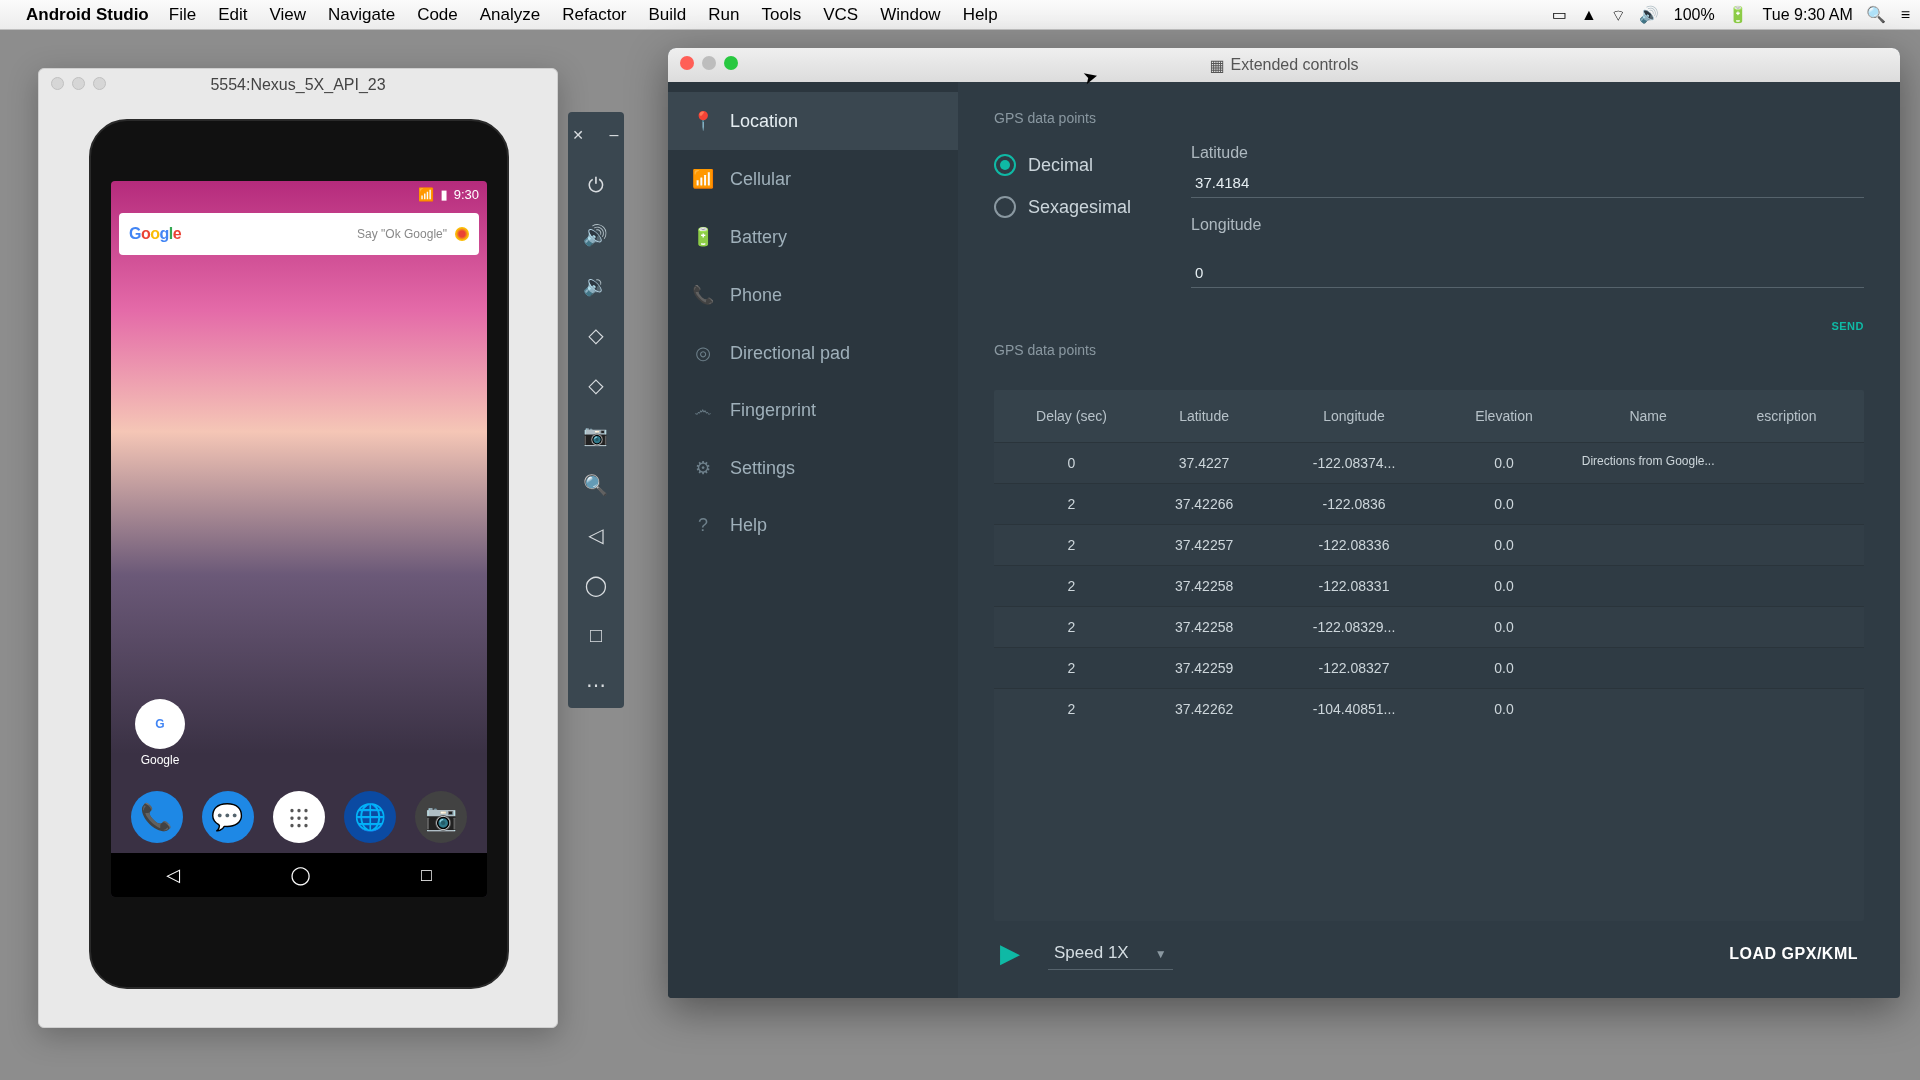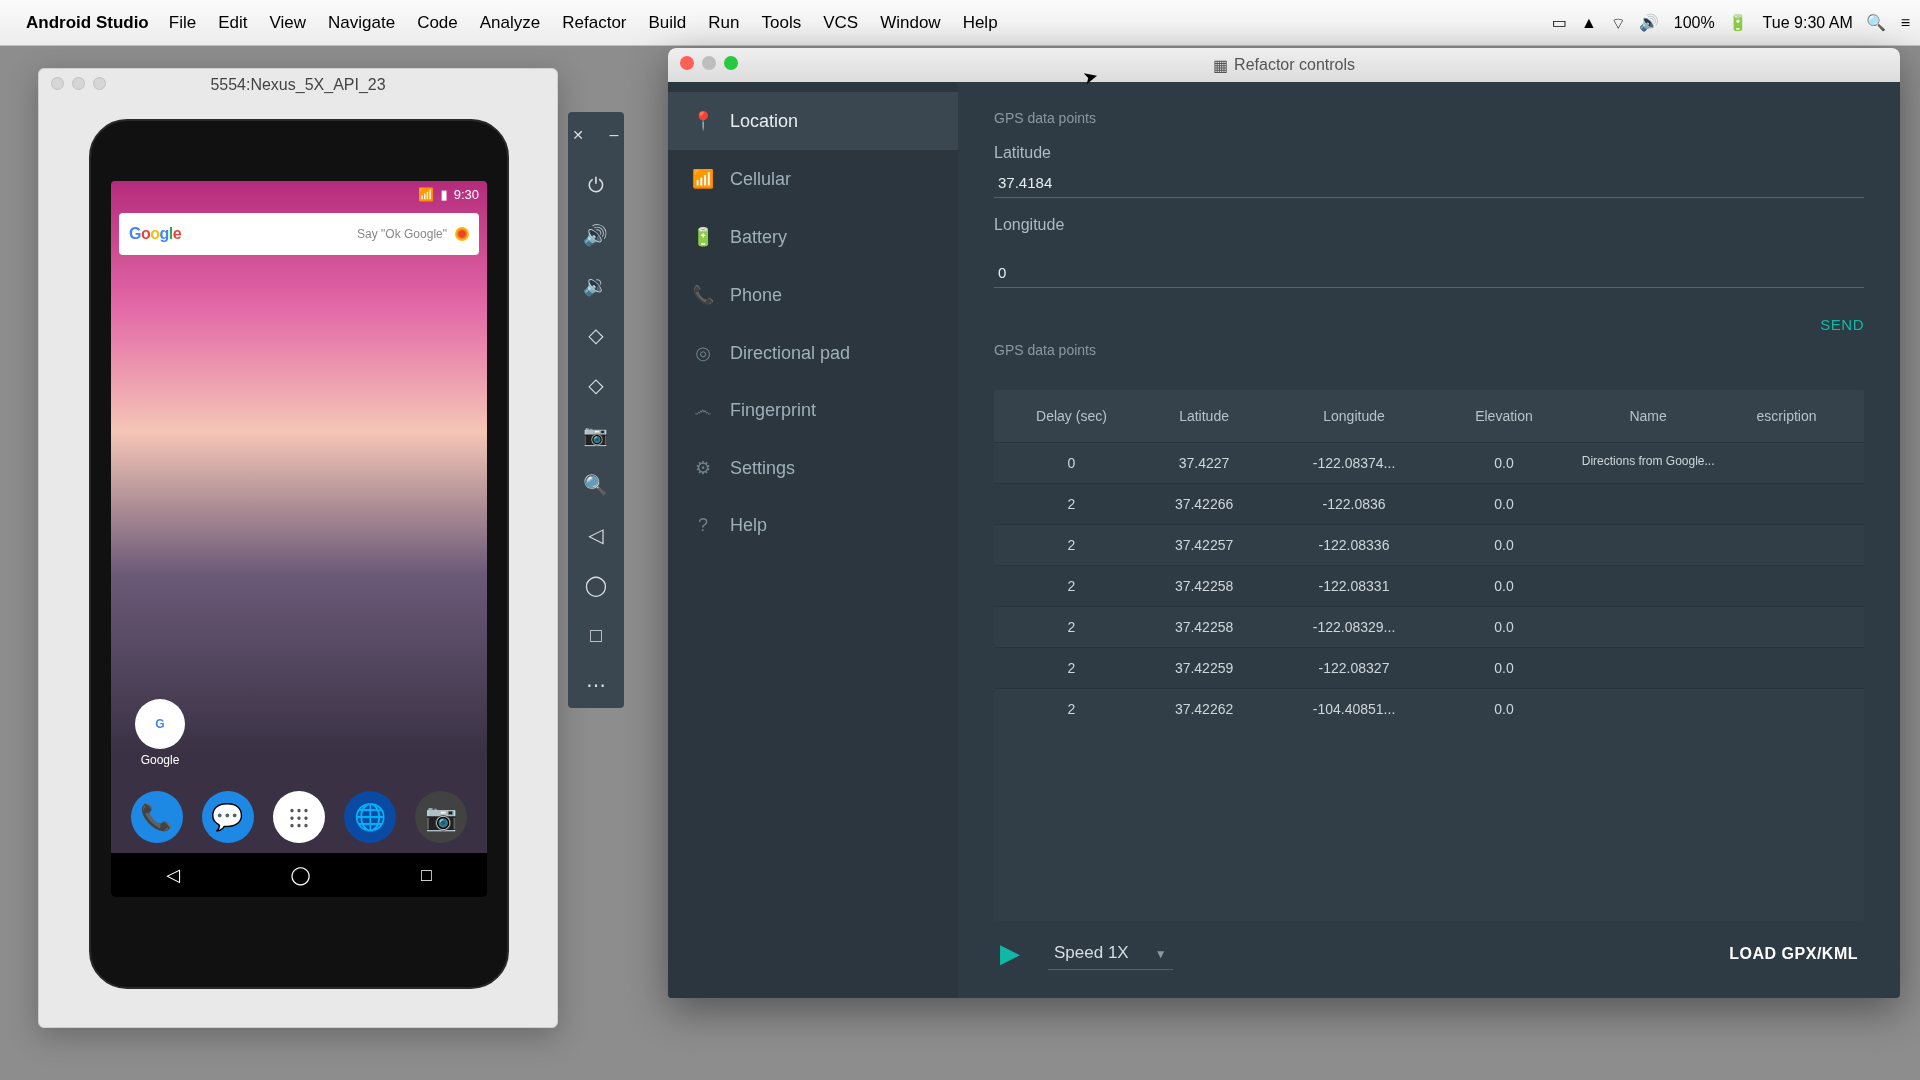--- a/index.html
+++ b/index.html
@@ -1,18 +1,18 @@
 <!DOCTYPE html>
 <html><head>
 <meta charset="utf-8">
 <style>
 *{box-sizing:border-box;margin:0;padding:0;font-family:-apple-system,"Helvetica Neue",Arial,sans-serif}
 html,body{width:1920px;height:1080px;background:#8d8d8d;overflow:hidden}
 
-.menubar{position:absolute;left:0;top:0;right:0;height:46px;background:linear-gradient(#fbfbfb,#ececec);display:flex;align-items:center;font-size:17px;padding:0 10px;border-bottom:1px solid #bfbfbf}
+.menubar{position:absolute;left:0;top:0;right:0;height:30px;background:linear-gradient(#fbfbfb,#ececec);display:flex;align-items:center;font-size:17px;padding:0 10px;border-bottom:1px solid #bfbfbf}
 .menubar .apple{font-size:19px;margin-right:16px}
 .menubar .appname{font-weight:700;margin-right:20px}
 .menubar .item{margin-right:22px;cursor:default}
 .menubar .spacer{flex:1}
 .menubar .ricon{margin-left:14px;font-size:16px}
 
 .emuwin{position:absolute;left:38px;top:68px;width:520px;height:960px;background:#e9e9e9;border:1px solid #cfcfcf;border-radius:6px;box-shadow:0 8px 30px rgba(0,0,0,.25)}
 .emuwin .titlebar{height:32px;display:flex;align-items:center;justify-content:center;font-size:16px;color:#444;position:relative}
 .emuwin .dots{position:absolute;left:12px;top:8px;display:flex;gap:8px}
 .emuwin .dot{width:13px;height:13px;border-radius:50%;background:#d6d6d6;border:1px solid #c0c0c0}
@@ -50,21 +50,21 @@
 .radios{display:flex;flex-direction:column;gap:20px;padding-top:10px}
 .radio{display:flex;align-items:center;gap:12px;font-size:18px;cursor:pointer}
 .rcircle{width:22px;height:22px;border:2px solid #0fb9a5;border-radius:50%;display:flex;align-items:center;justify-content:center}
 .rcircle.off{border-color:#8a98a1}
 .rdot{width:10px;height:10px;border-radius:50%;background:#0fb9a5}
 .fields{flex:1;display:flex;flex-direction:column;gap:18px}
 .fld label{font-size:16px;color:#aeb9c0;display:block;margin-bottom:6px}
 .fld .inp{width:100%;background:transparent;border:none;border-bottom:1px solid #56636c;color:#e5edf1;font-size:15px;padding:6px 4px;outline:none}
 .fld .inp.focus{border:2px solid #2a72d4;border-radius:2px;padding:6px}
 .sendrow{text-align:right;margin-top:10px}
-.sendbtn{color:#0fb9a5;font-weight:400;font-size:15px;letter-spacing:.5px;cursor:pointer}
+.sendbtn{color:#0fb9a5;font-weight:700;font-size:11px;letter-spacing:.5px;cursor:pointer}
 .tablewrap{margin-top:14px;background:#323e47;border-radius:2px;flex:1;overflow:hidden;display:flex;flex-direction:column}
 .thead,.trow{display:grid;grid-template-columns:1.1fr 1.2fr 1.4fr 1.2fr 1.3fr 1.1fr;font-size:14px}
 .thead{color:#b7c2c9;padding:18px 14px;background:#35424b}
 .thead div,.trow div{text-align:center}
 .trow{padding:12px 14px;color:#cdd6db;border-top:1px solid #2a343b;background:#2f3b44}
 .trow:nth-child(odd){background:#323e47}
 .footer{display:flex;align-items:center;gap:28px;padding:16px 6px 0}
 .play{color:#0fb9a5;font-size:26px;cursor:pointer}
 .speed{background:transparent;border-bottom:1px solid #56636c;color:#d4dde2;font-size:17px;padding:6px 44px 6px 6px;position:relative}
 .speed .car{position:absolute;right:6px;top:10px;color:#8a98a1;font-size:12px}
@@ -165,21 +165,21 @@
 </div>
 
 <div class="ext">
   <div class="tb">
     <div class="tdots">
       <div class="td r"></div>
       <div class="td y"></div>
       <div class="td g"></div>
     </div>
     <span style="margin-right:6px">▦</span>
-    <span>Refactor controls</span>
+    <span>Extended controls</span>
   </div>
   <div class="extbody">
     <div class="extnav" id="extnav">
         <div class="ni sel">
           <span class="ico">📍</span>
           <span>Location</span>
         </div>
         <div class="ni">
           <span class="ico">📶</span>
           <span>Cellular</span>
@@ -205,20 +205,32 @@
           <span>Settings</span>
         </div>
         <div class="ni">
           <span class="ico">?</span>
           <span>Help</span>
         </div>
       </div>
     <div class="extmain">
       <div class="seclabel">GPS data points</div>
       <div class="toprow">
+        <div class="radios">
+          <div class="radio">
+            <span class="rcircle">
+                <span class="rdot"></span>
+              </span>
+            <span>Decimal</span>
+          </div>
+          <div class="radio">
+            <span class="rcircle off"></span>
+            <span>Sexagesimal</span>
+          </div>
+        </div>
         <div class="fields">
           <div class="fld">
             <label>Latitude</label>
             <input class="inp" value="37.4184" style="">
           </div>
           <div class="fld">
             <label>Longitude</label>
           </div>
           <div class="fld">
             <input class="inp" value="0" style="">

